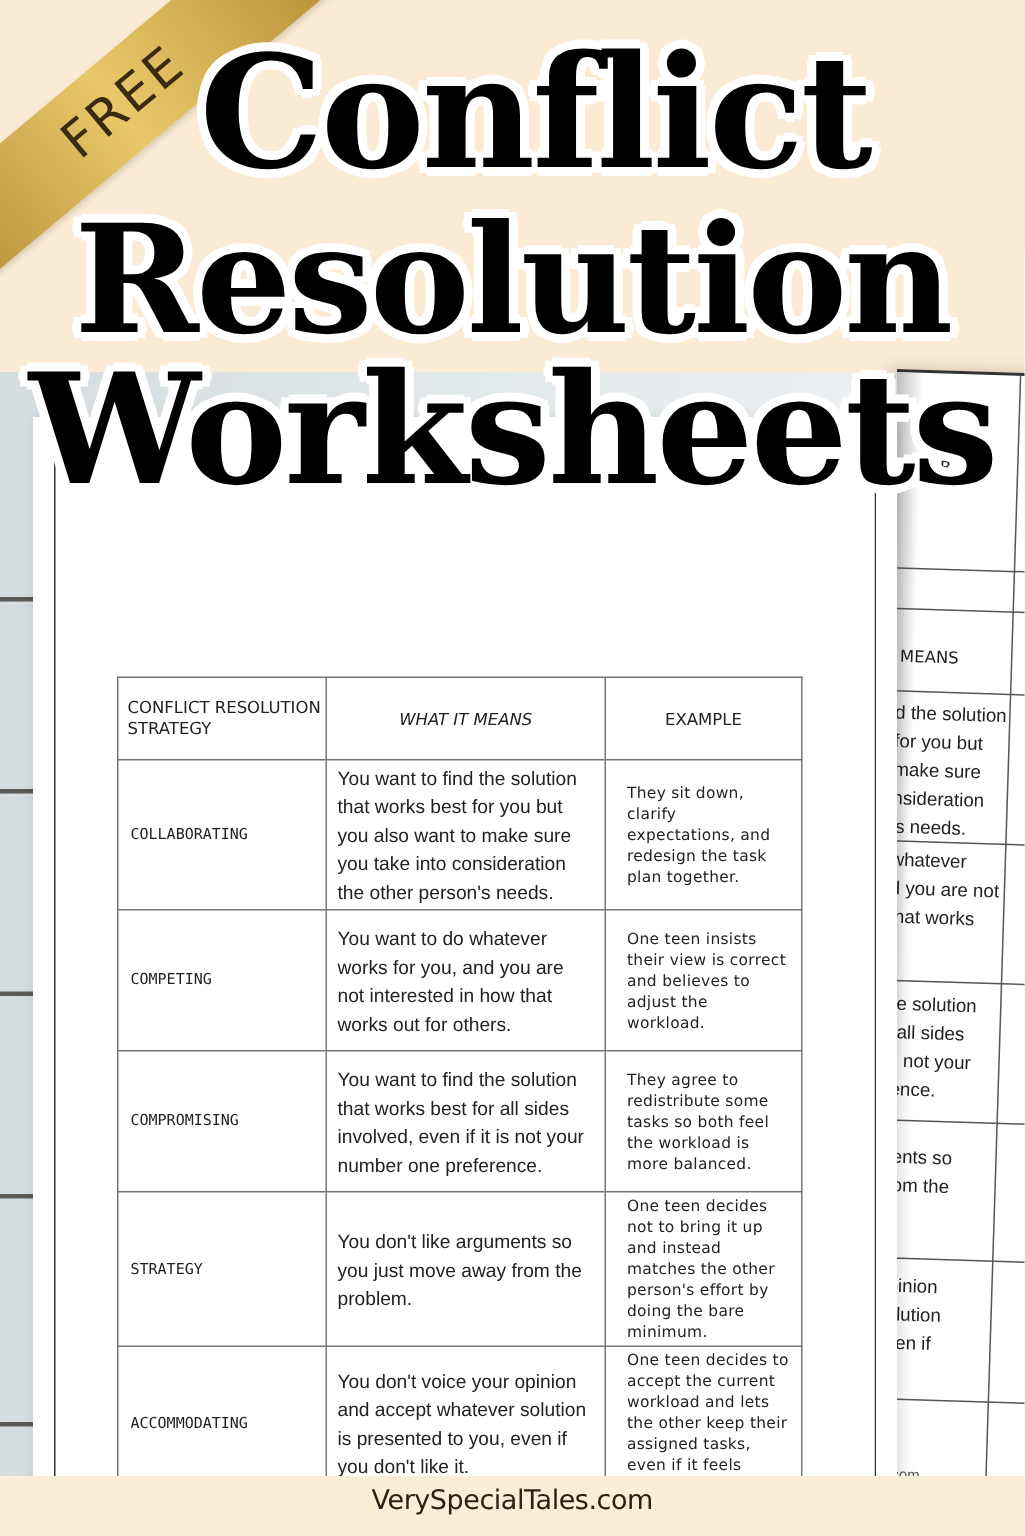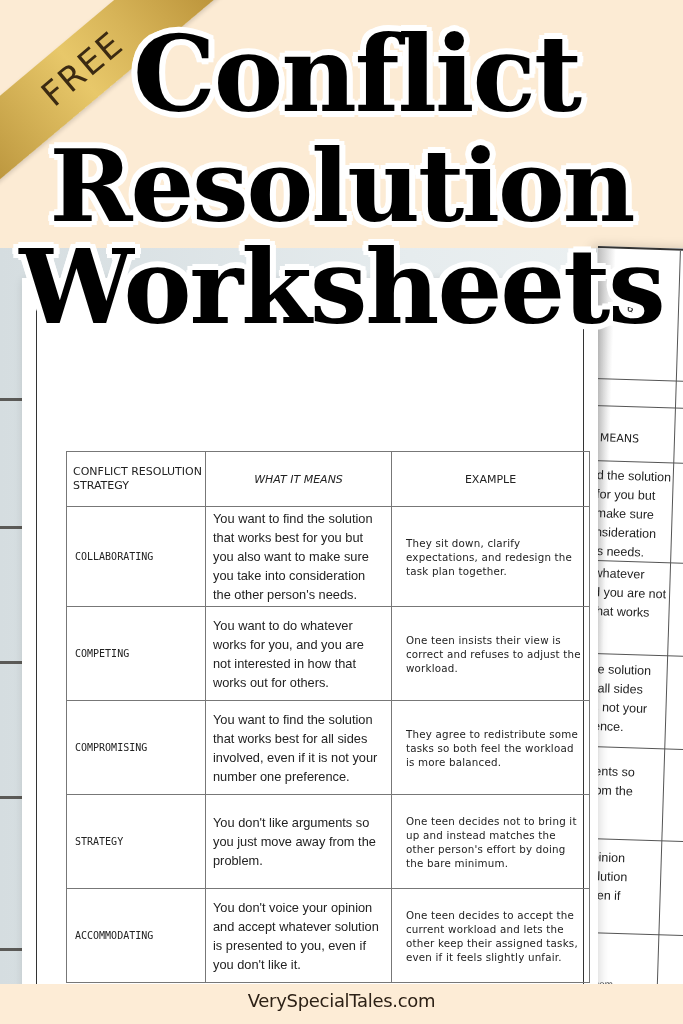--- a/index.html
+++ b/index.html
@@ -67,21 +67,21 @@
       margin-top: 8px;
       font-family: "DejaVu Sans", sans-serif; font-size: 14.5px; letter-spacing: 0.2px;
       color: #111; transform: scaleX(0.88);
     }
     .scenario-text {
       text-align: left; margin: 9px 18px 0 20px;
       font-family: "DejaVu Sans", sans-serif; font-size: 10.5px; line-height: 14px; color: #222;
     }
 
     table.strategy {
-      position: absolute; left: 44px; top: 173px; width: 524px;
+      position: absolute; left: 56px; top: 173px; width: 457px;
       border-collapse: collapse;
     }
     table.strategy td, table.strategy th {
       border: 1.5px solid #777; vertical-align: middle; color: #222;
     }
     table.strategy th {
       height: 55px; font-weight: normal;
       font-family: "DejaVu Sans", sans-serif; font-size: 11px;
     }
     th.col-strategy { width: 139px; text-align: left; padding-left: 6px; line-height: 14px; }
@@ -197,21 +197,21 @@
       <th class="col-example">EXAMPLE</th>
     </tr>
     <tr class="row">
       <td class="strat">COLLABORATING</td>
       <td class="means">You want to find the solution that works best for you but you also want to make sure you take into consideration the other person's needs.</td>
       <td class="example">They sit down, clarify expectations, and redesign the task plan together.</td>
     </tr>
     <tr class="row">
       <td class="strat">COMPETING</td>
       <td class="means">You want to do whatever works for you, and you are not interested in how that works out for others.</td>
-      <td class="example">One teen insists their view is correct and refuses to adjust the workload.</td>
+      <td class="example">One teen insists their view is correct and believes to adjust the workload.</td>
     </tr>
     <tr class="row">
       <td class="strat">COMPROMISING</td>
       <td class="means">You want to find the solution that works best for all sides involved, even if it is not your number one preference.</td>
       <td class="example">They agree to redistribute some tasks so both feel the workload is more balanced.</td>
     </tr>
     <tr class="row">
       <td class="strat">STRATEGY</td>
       <td class="means">You don't like arguments so you just move away from the problem.</td>
       <td class="example">One teen decides not to bring it up and instead matches the other person's effort by doing the bare minimum.</td>

